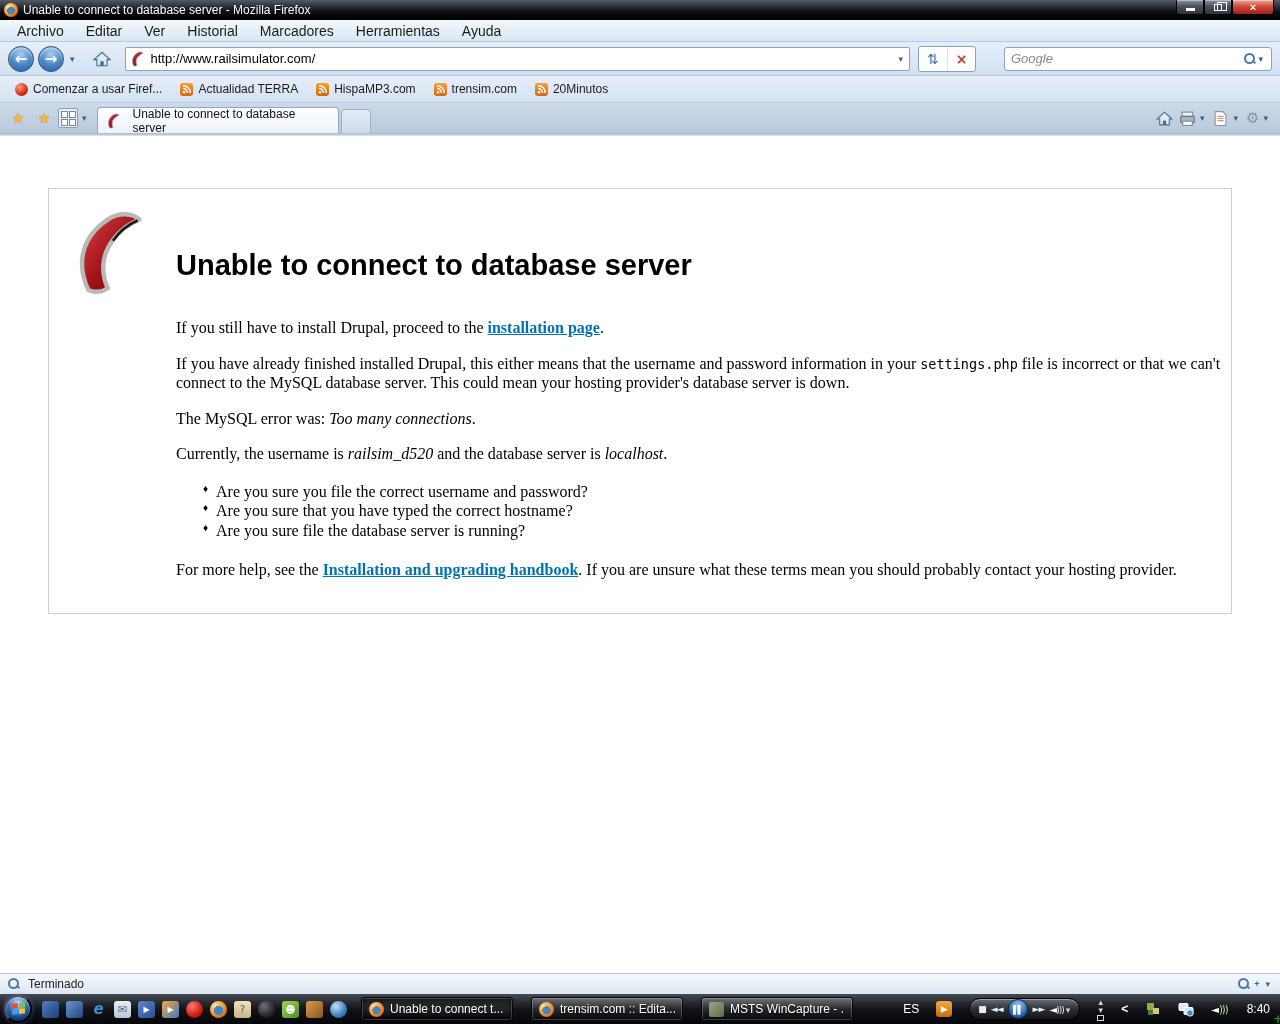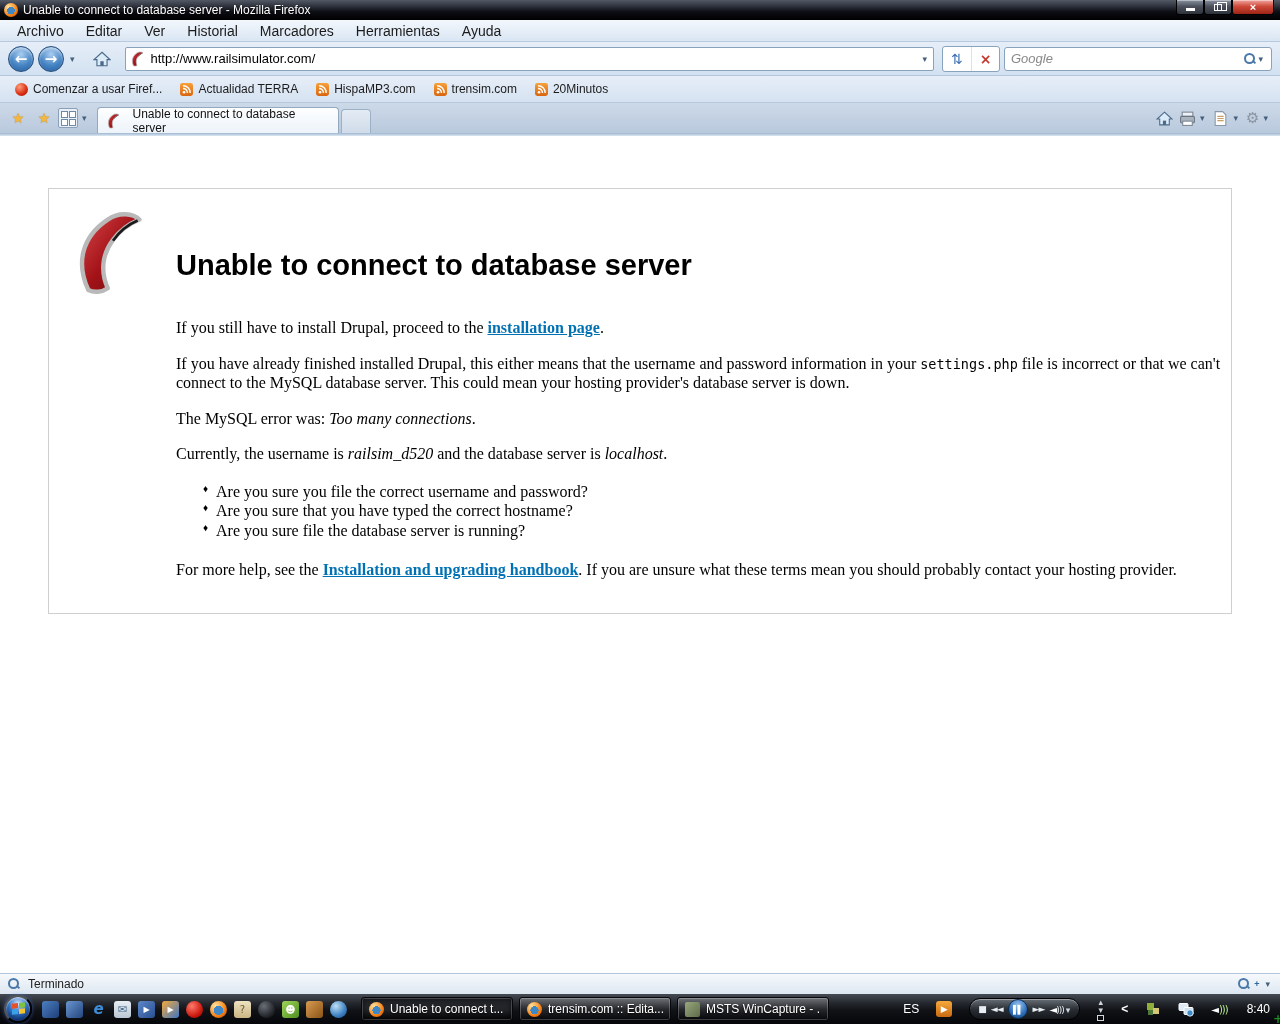--- a/index.html
+++ b/index.html
@@ -44,21 +44,21 @@
   .urlbar input { flex:1; border:none; outline:none; font-size:13px; color:#000; background:transparent;
                   font-family:"Liberation Sans", sans-serif; }
   .favicon { width:16px; height:16px; margin-right:5px; flex:0 0 auto; }
   .rsgroup { height:26px; background:#fff; border:1px solid #8aa3bd; border-radius:3px;
              display:flex; align-items:center; margin-left:4px; }
   .rsbtn { width:28px; height:24px; border:none; background:transparent; font-size:14px; cursor:pointer;
            font-family:"DejaVu Sans", sans-serif; }
   .rsbtn.reload { color:#3b6fb3; }
   .rsbtn.stop { color:#c23b2e; font-weight:bold; border-left:1px solid #d7e2ec; }
   .searchbox { width:268px; height:24px; background:#fff; border:1px solid #8aa3bd; border-radius:3px;
-               display:flex; align-items:center; margin-left:0; padding:0 6px; }
+               display:flex; align-items:center; margin-left:24px; padding:0 6px; }
   .searchbox input { flex:1; border:none; outline:none; font-size:13px; background:transparent;
                      font-family:"Liberation Sans", sans-serif; }
   .searchbox input::placeholder { font-style:italic; color:#888; }
   .mag { position:relative; width:12px; height:12px; flex:0 0 auto; }
   .mag::before { content:""; position:absolute; left:0; top:0; width:7px; height:7px;
                  border:2px solid #4a78a8; border-radius:50%; }
   .mag::after { content:""; position:absolute; left:8px; top:8px; width:4px; height:2px;
                 background:#4a78a8; transform:rotate(45deg); }
 
   
@@ -124,21 +124,21 @@
          box-shadow:inset 0 1px 2px rgba(255,255,255,.7), 0 0 4px rgba(80,140,255,.5);
          display:flex; align-items:center; justify-content:center; }
   .flag { width:13px; height:12px; display:grid; grid-template-columns:6px 6px; grid-template-rows:5px 5px;
           gap:1px; transform:skewY(-6deg); }
   .flag i:nth-child(1){background:#e8502a;} .flag i:nth-child(2){background:#7ec242;}
   .flag i:nth-child(3){background:#3aa0e8;} .flag i:nth-child(4){background:#f2c430;}
   .quicklaunch { display:flex; align-items:center; gap:7px; padding:0 6px; }
   .ql { width:17px; height:17px; border-radius:3px; display:flex; align-items:center; justify-content:center;
         font-size:11px; color:#fff; cursor:pointer; font-family:"DejaVu Sans", sans-serif; }
   .ql.ball { border-radius:50%; }
-  .taskbtns { display:flex; gap:6px; margin-left:4px; }
+  .taskbtns { display:flex; gap:18px; margin-left:4px; }
   .taskbtn { width:152px; height:24px; border-radius:3px; border:1px solid #05070a;
              background:linear-gradient(180deg, rgba(255,255,255,.28), rgba(255,255,255,.10) 45%, rgba(0,0,0,.28));
              box-shadow:inset 0 0 0 1px rgba(255,255,255,.22);
              display:flex; align-items:center; gap:6px; padding:0 7px; cursor:pointer; }
   .taskbtn.active { background:linear-gradient(180deg, rgba(0,0,0,.42), rgba(255,255,255,.07) 55%, rgba(0,0,0,.45));
                     box-shadow:inset 0 0 6px rgba(0,0,0,.7), inset 0 0 0 1px rgba(255,255,255,.3); }
   .taskbtn span.lbl { color:#fff; font-size:12px; text-shadow:0 1px 2px #000; white-space:nowrap;
                       overflow:hidden; }
   .tbicon { width:15px; height:15px; border-radius:50%; flex:0 0 auto;
             background:radial-gradient(circle at 50% 55%, #3f87c6 0 36%, transparent 37%),

